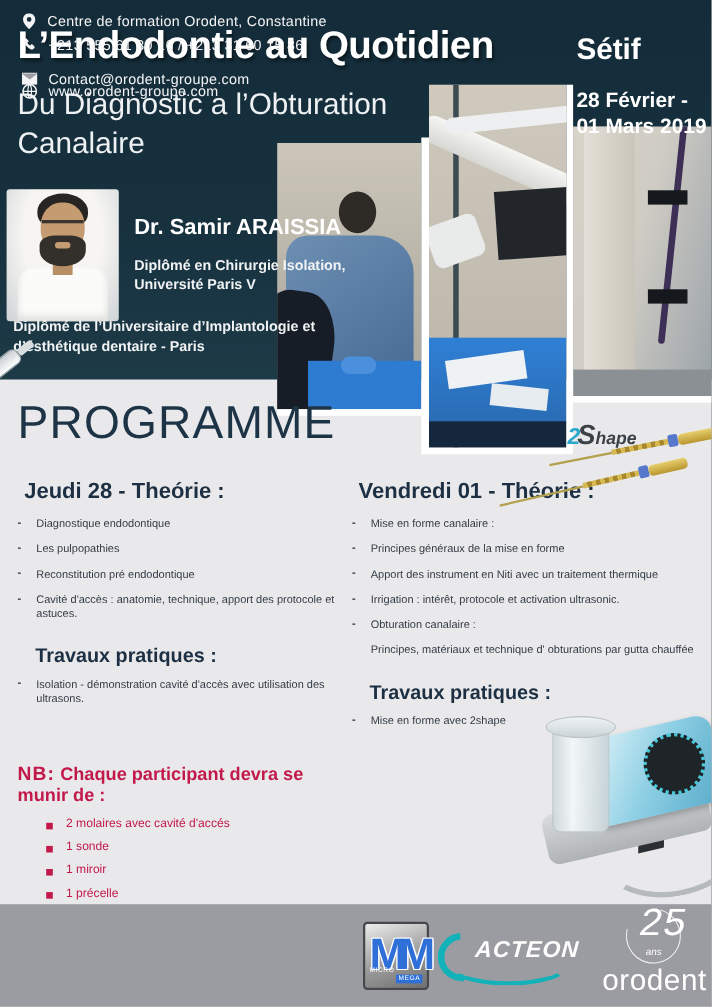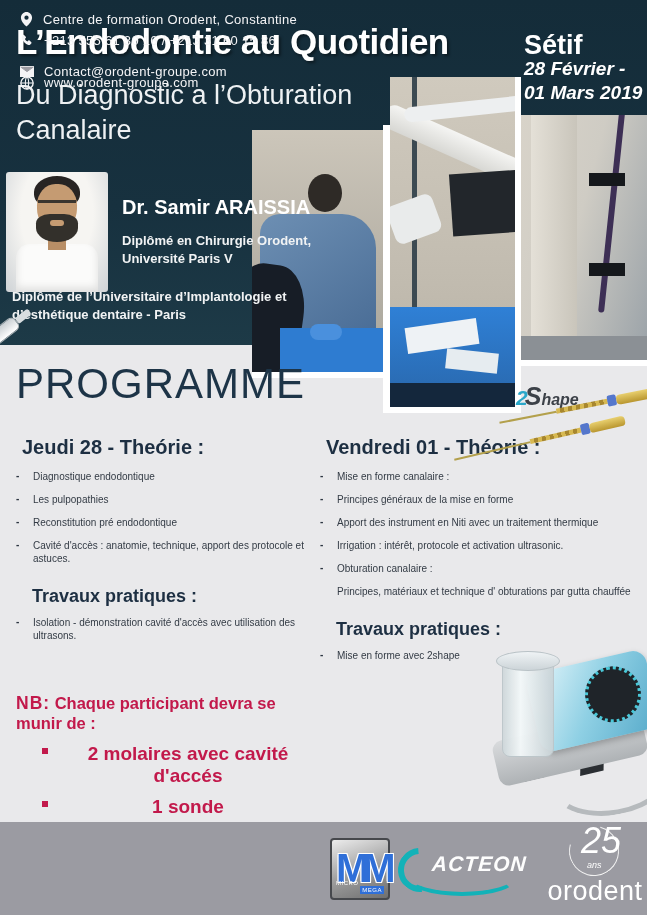--- a/index.html
+++ b/index.html
@@ -5,21 +5,21 @@
   html,body{margin:0;padding:0;}
   body{font-family:"Liberation Sans", sans-serif; background:#555;}
   .poster{position:relative;width:647px;height:915px;margin:0 auto;background:#e9e9eb;overflow:hidden;}
   .abs{position:absolute;}
 
   
   .header-bg{left:0;top:0;width:647px;height:345px;background:linear-gradient(180deg,#142c39 0%,#17313f 60%,#1d3a47 100%);}
   .title{left:16px;top:22px;width:470px;color:#fff;font-size:35px;font-weight:bold;letter-spacing:-0.5px;text-shadow:2px 2px 3px rgba(0,0,0,.45);}
   .subtitle{left:16px;top:78px;width:375px;color:#eef1f3;font-size:27px;line-height:1.3;font-weight:400;}
   .city{left:524px;top:30px;color:#fff;font-size:27px;font-weight:bold;}
-  .dates{left:524px;top:57px;color:#fff;font-size:19px;font-weight:bold;line-height:1.25;font-style:italic;}
+  .dates{left:524px;top:80px;color:#fff;font-size:19px;font-weight:bold;line-height:1.25;}
 
   
   .portrait{left:6px;top:172px;width:102px;height:120px;border-radius:3px;overflow:hidden;
     background:radial-gradient(ellipse at 50% 35%, #f6f5f2 50%, #cfd3d6 100%);}
   .po-shirt{position:absolute;left:10px;top:72px;width:82px;height:50px;background:#fbfbfa;border-radius:14px 14px 0 0;box-shadow:inset 0 -6px 8px rgba(0,0,0,.12);}
   .po-neck{position:absolute;left:42px;top:62px;width:18px;height:16px;background:#b88e66;}
   .po-hair{position:absolute;left:28px;top:4px;width:46px;height:32px;background:#272423;border-radius:50% 50% 42% 42%;}
   .po-face{position:absolute;left:31px;top:12px;width:40px;height:46px;background:#c59b72;border-radius:46%;}
   .po-glasses{position:absolute;left:32px;top:28px;width:38px;height:3px;background:#3a352f;}
   .po-beard{position:absolute;left:30px;top:42px;width:42px;height:28px;background:#33302b;border-radius:34% 34% 52% 52%;}
@@ -79,21 +79,21 @@
   ul.dash li::before{content:"-";position:absolute;left:0;top:-1px;font-weight:bold;color:#2b3440;}
   ul.dash li.no-dash::before{content:"";}
   .tp-heading{font-size:18px;font-weight:bold;color:#1d2f42;margin:20px 0 8px 16px;}
   .col-right .tp-block{width:260px;}
 
   
   .nb-block{left:16px;top:693px;width:300px;color:#c2194b;}
   .nb-head{font-size:16.5px;font-weight:bold;margin-bottom:10px;}
   .nb-label{font-size:17.5px;letter-spacing:1px;}
   ul.nb-list{list-style:none;margin:0;padding:0 0 0 26px;}
-  ul.nb-list li{position:relative;padding-left:18px;margin-bottom:9px;font-size:19px;font-weight:bold;text-align:center;}
+  ul.nb-list li{position:relative;padding-left:18px;margin-bottom:9px;font-size:11px;font-weight:normal;}
   ul.nb-list li::before{content:"";position:absolute;left:0;top:5px;width:6px;height:6px;background:#c2194b;}
 
   
   .twoshape{left:516px;top:382px;font-style:italic;}
   .ts-2{color:#2aa7c9;font-size:21px;font-weight:bold;margin-right:-3px;}
   .ts-rest{color:#3c4148;font-size:16px;font-weight:600;display:inline-block;}
   .ts-rest::first-letter{font-size:25px;}
   .file{display:flex;align-items:center;}
   .file1{left:498px;top:402px;transform:rotate(-11deg);}
   .file2{left:452px;top:434px;transform:rotate(-13deg);}
@@ -126,21 +126,21 @@
   .mm-bottom{position:absolute;right:4px;bottom:4px;font-size:6px;color:#fff;background:#2f6fd8;padding:1px 2px;letter-spacing:.5px;}
 
   .logo-acteon{left:404px;top:850px;width:140px;height:44px;}
   .acteon-swoosh{position:absolute;left:-6px;top:-2px;width:32px;height:32px;border-radius:50%;border:6px solid transparent;border-left-color:#12b2b8;border-bottom-color:#12b2b8;transform:rotate(40deg);}
   .acteon-tail{position:absolute;left:2px;top:8px;width:104px;height:30px;border-radius:50%;border:4px solid transparent;border-bottom-color:#12b2b8;}
   .acteon-text{position:absolute;left:28px;top:2px;color:#fdfdfd;font-size:21px;font-weight:bold;font-style:italic;letter-spacing:1px;transform:skewX(-4deg);}
 
   .logo-orodent{left:545px;top:826px;width:100px;text-align:center;color:#fff;}
   .ann-circle{position:relative;margin:0 auto;width:52px;height:50px;}
   .ann-ring{position:absolute;left:0;top:0;width:48px;height:48px;border:1.5px solid #f2f2f2;border-radius:50%;border-top-color:transparent;transform:rotate(-30deg);}
-  .ann-num{position:absolute;left:12px;top:-6px;font-family:Liberation Sans, sans-serif;font-style:italic;font-size:36px;color:#fff;}
+  .ann-num{position:absolute;left:12px;top:-6px;font-family:Liberation Mono, monospace;font-style:italic;font-size:36px;color:#fff;}
   .ann-word{position:absolute;left:18px;bottom:6px;font-size:9px;font-style:italic;color:#fff;}
   .orodent-text{font-size:27px;letter-spacing:.5px;font-weight:500;margin-top:0px;}
 </style>
 </head>
 <body>
 
 <div class="poster">
 
   <div class="abs header-bg"></div>
 
@@ -186,21 +186,21 @@
   <div class="abs portrait">
     <div class="po-shirt"></div>
     <div class="po-neck"></div>
     <div class="po-hair"></div>
     <div class="po-face"></div>
     <div class="po-glasses"></div>
     <div class="po-beard"></div>
     <div class="po-mouth"></div>
   </div>
   <div class="abs doc-name">Dr. Samir ARAISSIA</div>
-  <div class="abs doc-cred1">Diplômé en Chirurgie Orodent, Université Paris V</div>
+  <div class="abs doc-cred1">Diplômé en Chirurgie Isolation, Université Paris V</div>
   <div class="abs doc-cred2">Diplômé de l’Universitaire d’Implantologie et d’ésthétique dentaire - Paris</div>
 
   <div class="abs syringe">
     <div class="sy-plunger"></div>
     <div class="sy-barrel"></div>
 
   </div>
   <div class="abs programme-title">PROGRAMME</div>
 
   <div class="abs col col-left">

